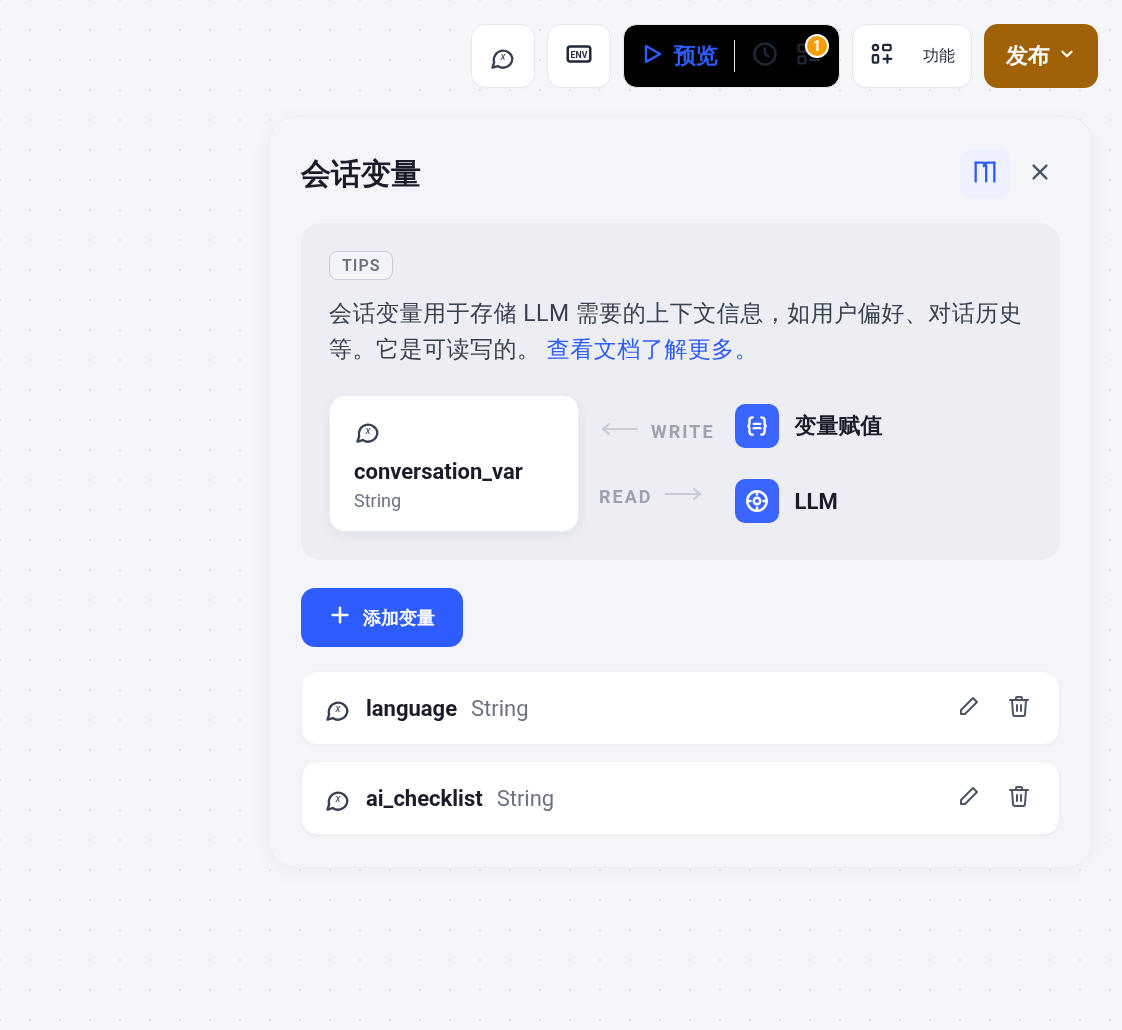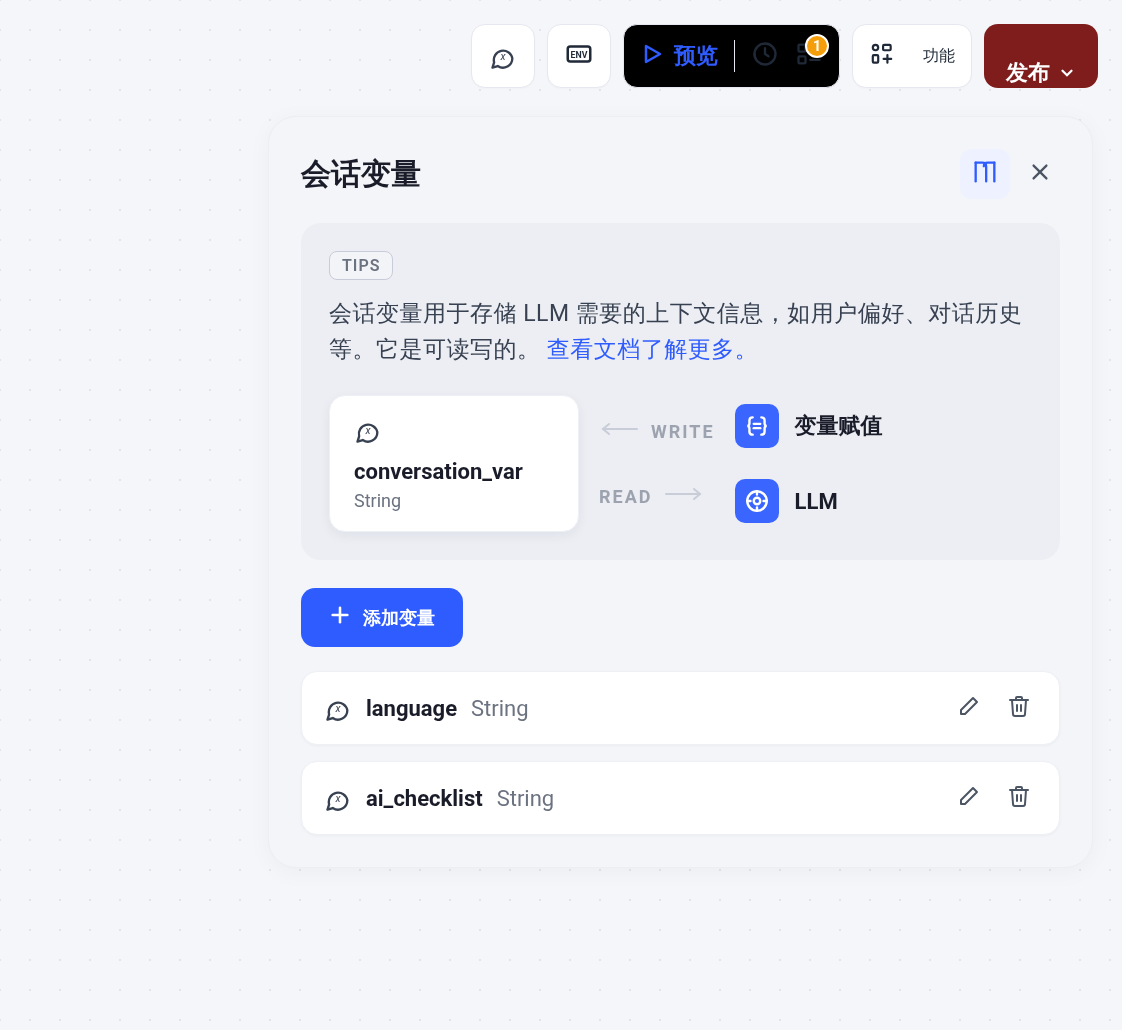--- a/index.html
+++ b/index.html
@@ -64,25 +64,25 @@
     width: 24px; height: 24px;
     background: #f59e0b;
     color: #fff;
     border-radius: 50%;
     display: flex; align-items: center; justify-content: center;
     font-size: 14px; font-weight: 700;
     border: 2px solid #fff;
   }
   .publish-btn {
     height: 64px;
-    background: #7f1d1d;
+    background: #a16207;
     color: #fff;
     border: none;
     border-radius: 14px;
-    display: flex; align-items: flex-end; gap: 8px;
+    display: flex; align-items: center; gap: 8px;
     padding: 0 22px;
     font-size: 22px;
     font-weight: 700;
     cursor: pointer;
   }
   .panel {
     position: absolute;
     top: 116px;
     left: 268px;
     width: 825px;

